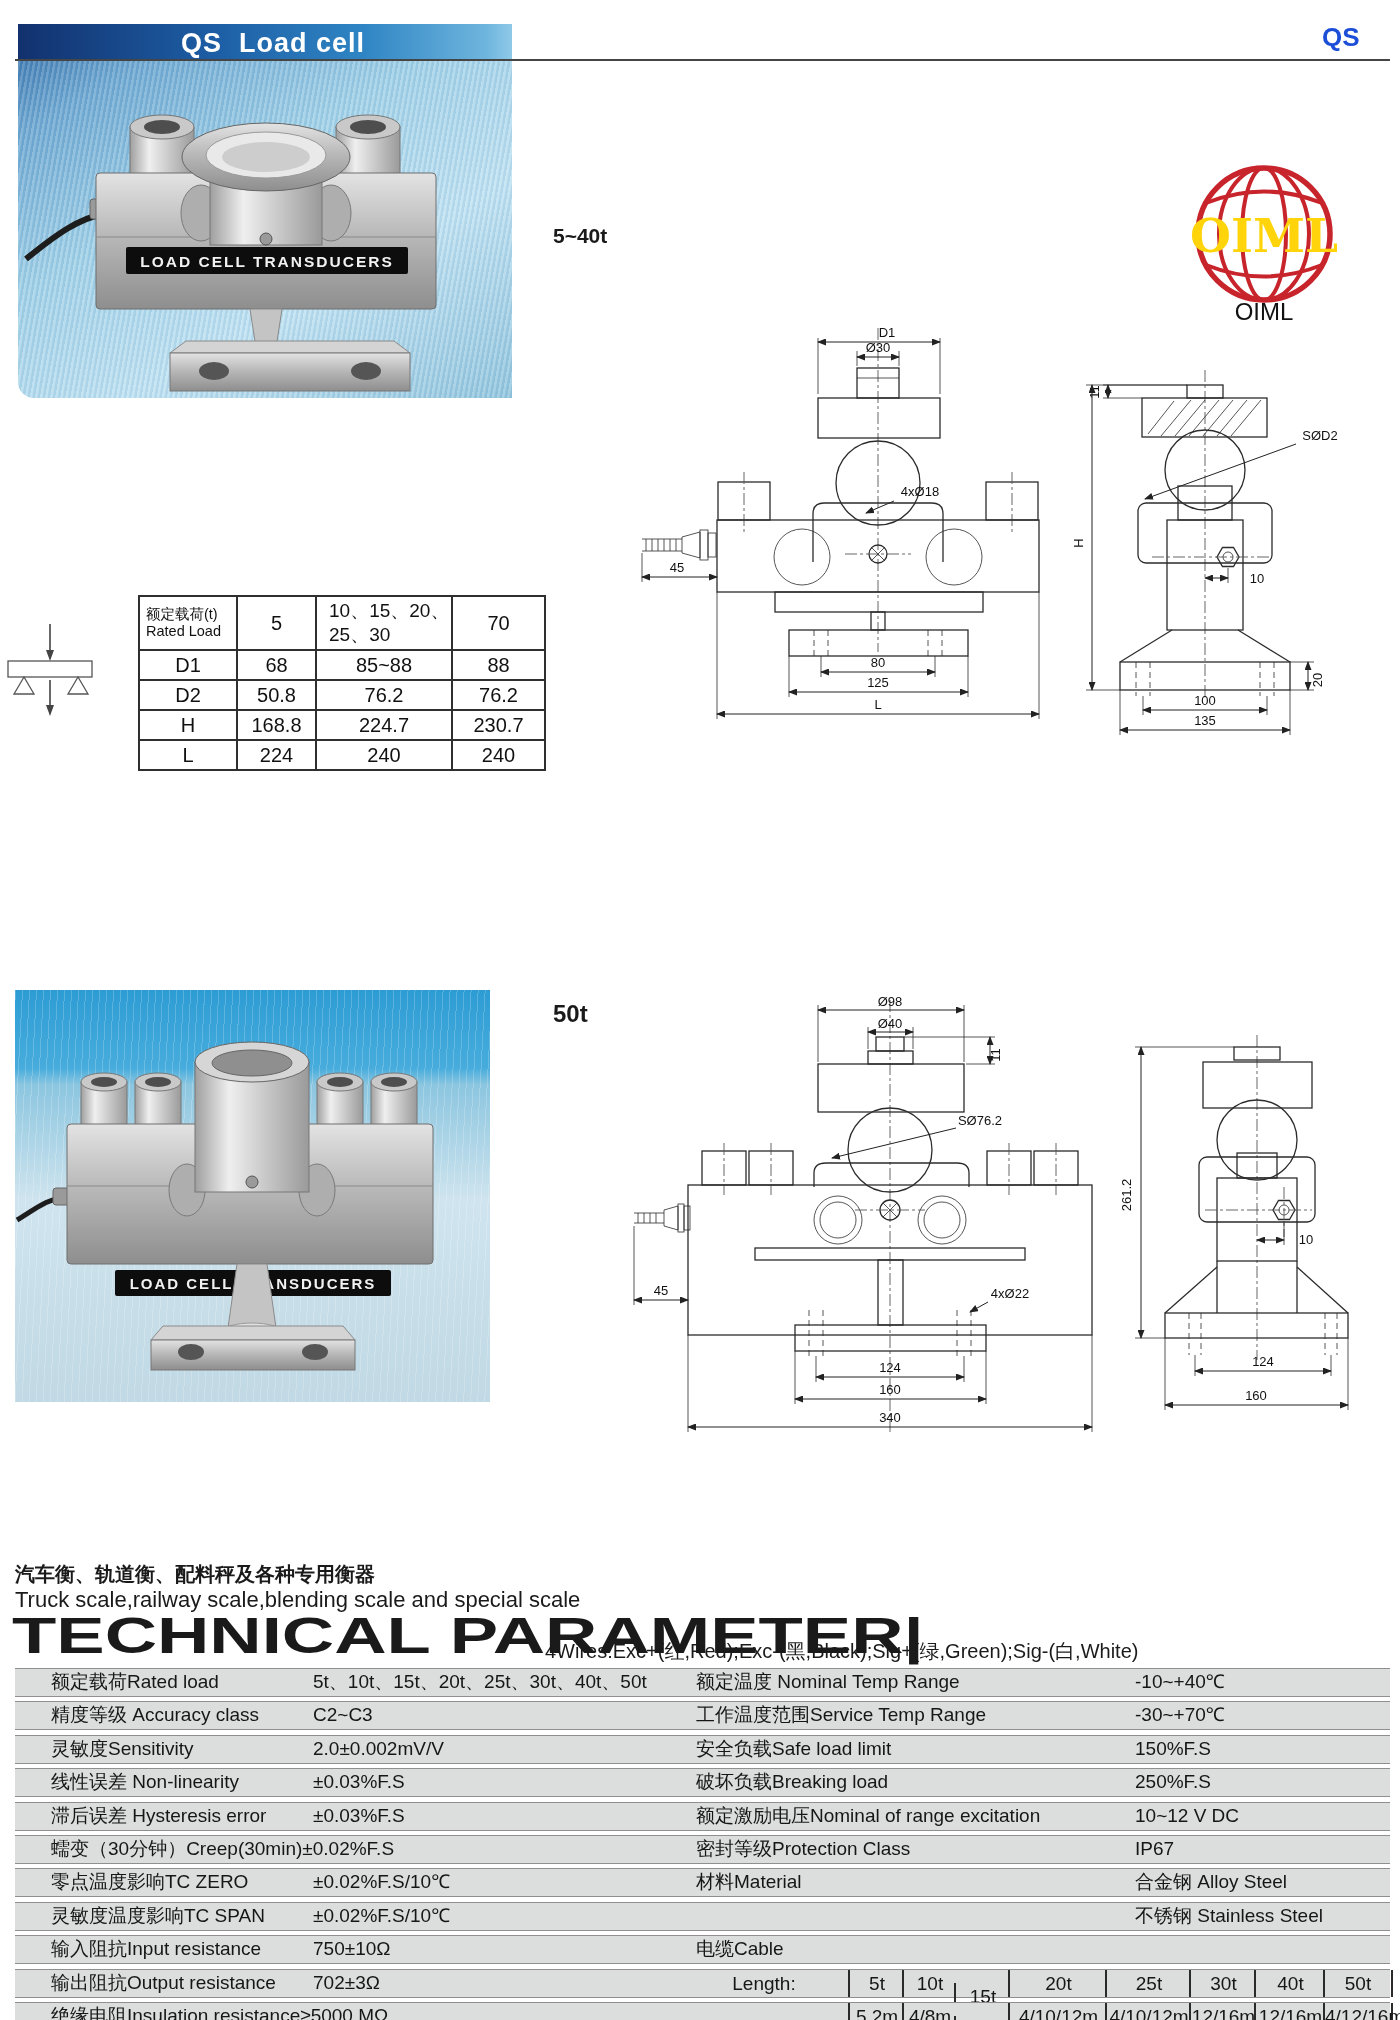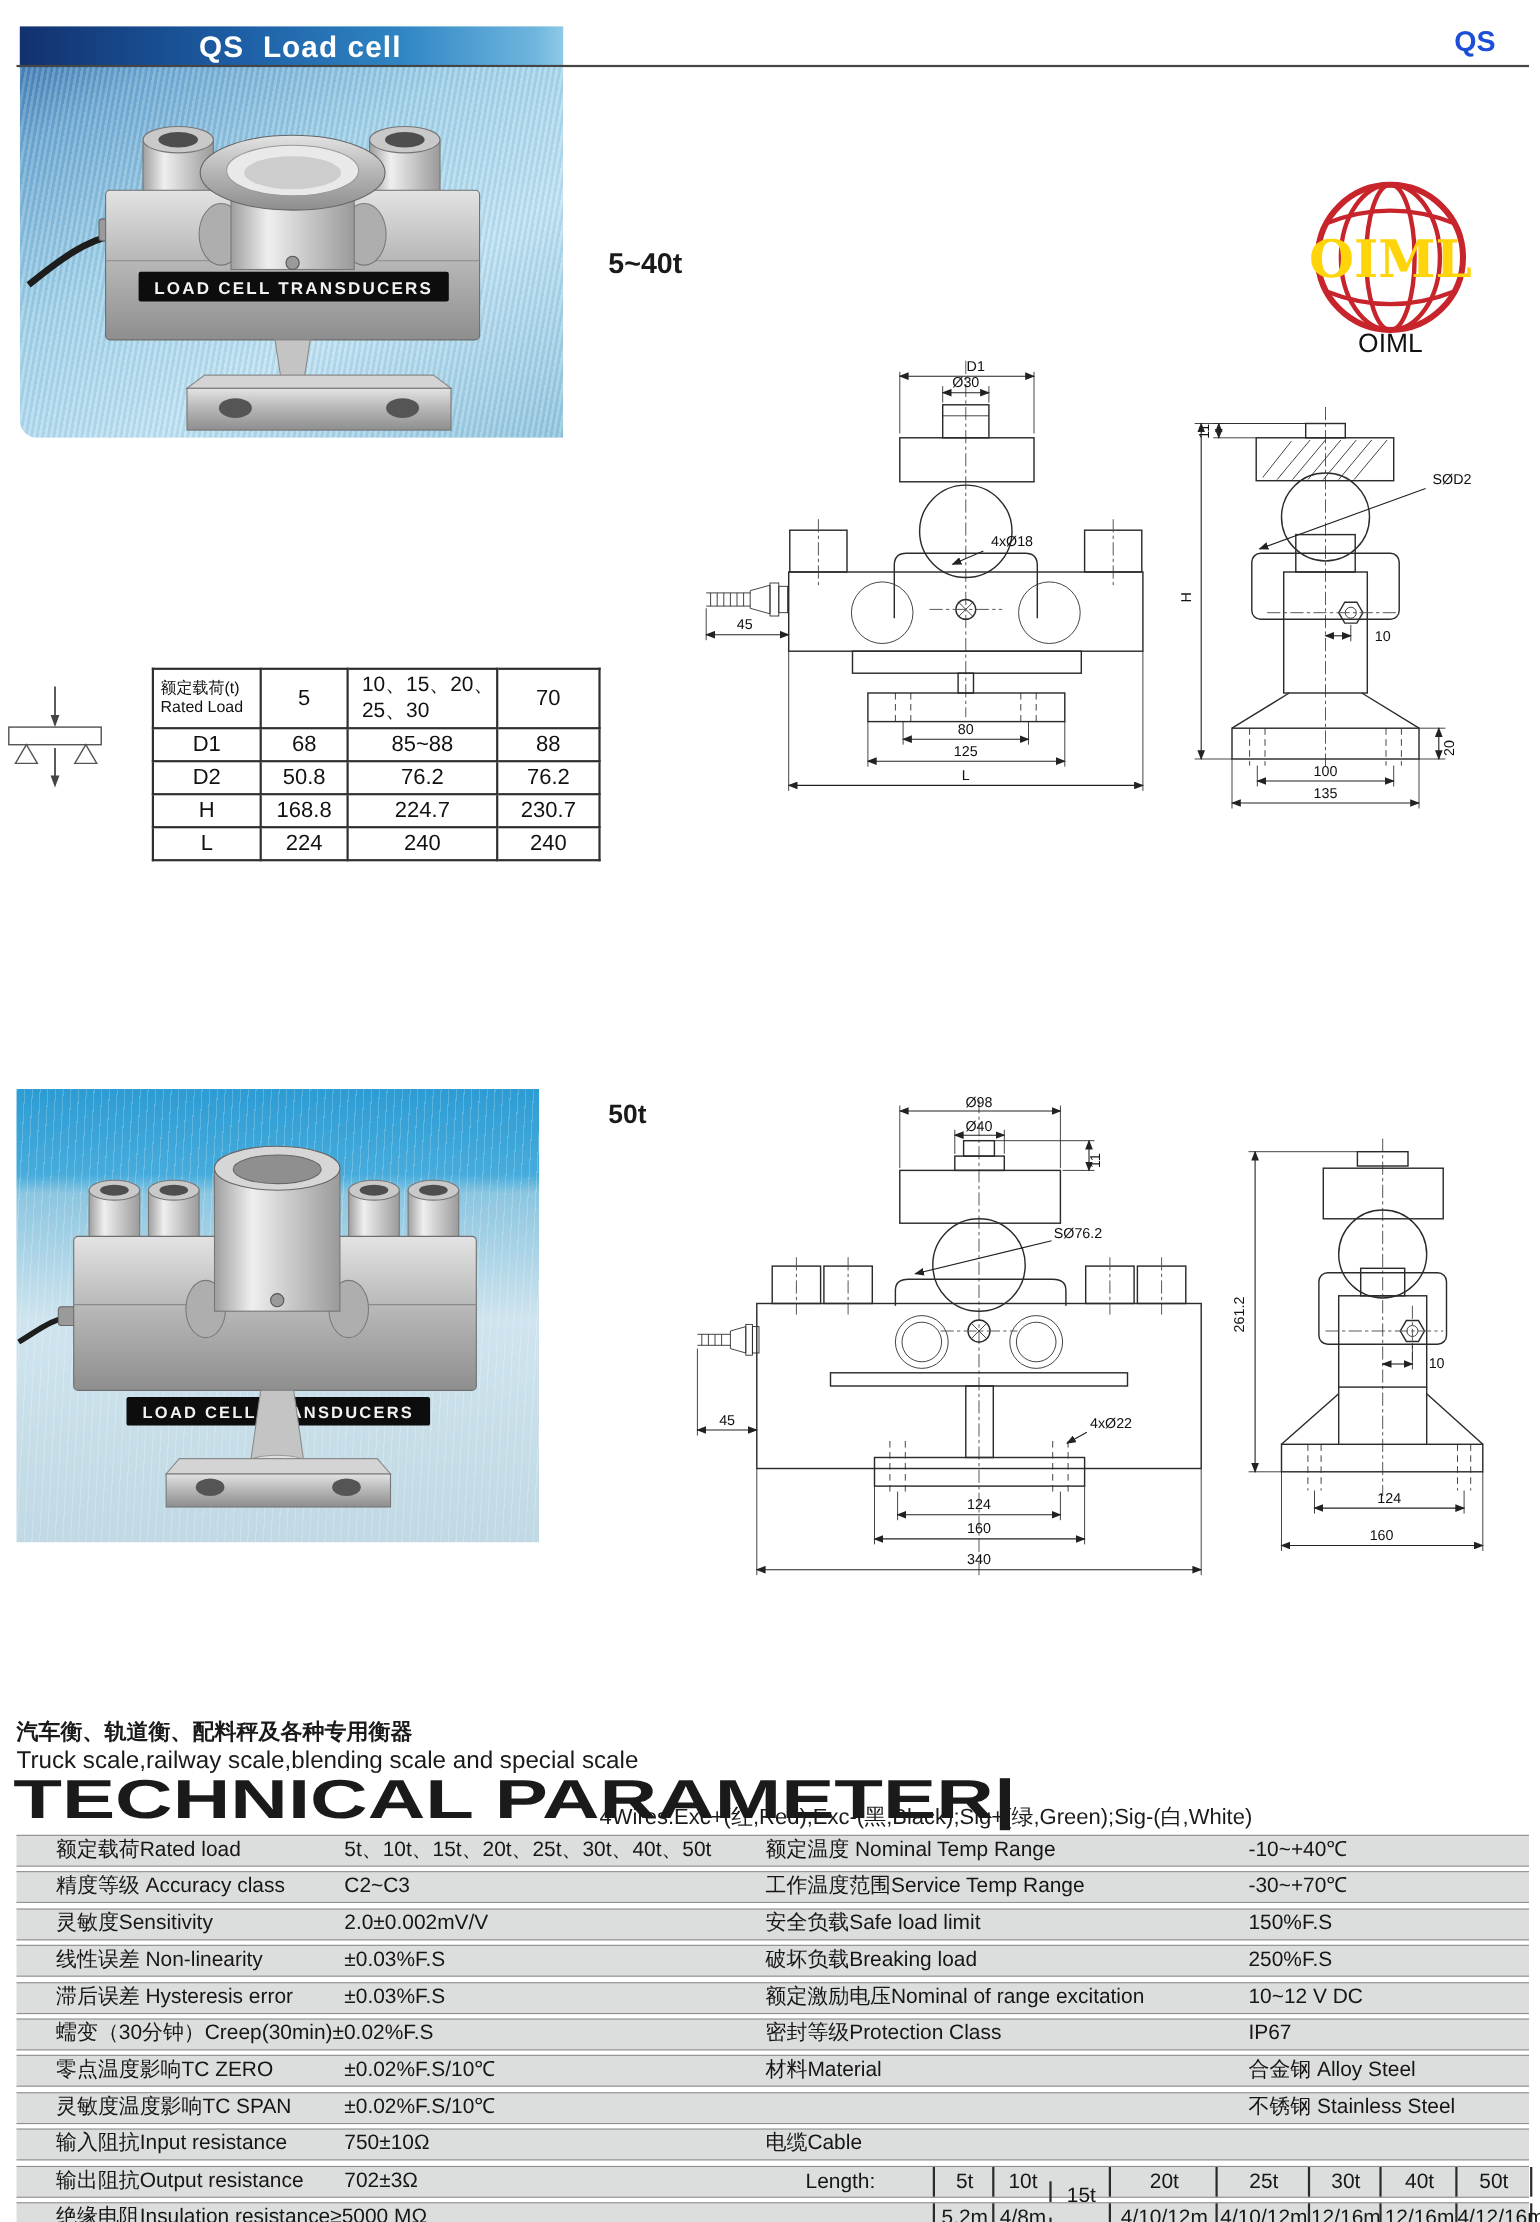--- a/index.html
+++ b/index.html
@@ -19,25 +19,25 @@
   .photo1{left:18px;top:61px;width:494px;height:337px;border-bottom-left-radius:16px;
     background:
      repeating-linear-gradient(100deg,rgba(255,255,255,.16) 0 2px,rgba(20,80,140,.07) 3px 5px),
      linear-gradient(150deg,#447eb4 0%,#6fa9d2 12%,#a2d2e8 38%,#c0e2f2 65%,#93c6de 100%);}
   .photo2{left:15px;top:990px;width:475px;height:412px;
     background:
      repeating-linear-gradient(93deg,rgba(255,255,255,.20) 0 1px,transparent 1px 7px),
      linear-gradient(180deg,#2d9cd4 0px,#47acdc 78px,#8cc6e0 95px,#cfe4ee 210px,#c0d9e4 100%);}
   .photo1 svg,.photo2 svg{position:absolute;left:0;top:0;}
 
-  .cap-label1{left:553px;top:224px;font-size:26px;font-weight:bold;}
+  .cap-label1{left:553px;top:224px;font-size:21px;font-weight:bold;}
   .cap-label2{left:553px;top:1000px;font-size:24px;font-weight:bold;}
 
   
-  .dimtab{left:138px;top:595px;border-collapse:collapse;table-layout:fixed;margin-top:12px;}
+  .dimtab{left:138px;top:595px;border-collapse:collapse;table-layout:fixed;}
   .dimtab td{border:2px solid #2f2f2f;text-align:center;font-size:20px;padding:0;color:#111;}
   .dimtab .hd0{font-size:14.5px;line-height:17px;white-space:pre-line;text-align:left;padding-left:6px;}
   .dimtab .wrap{white-space:pre-line;text-align:left;padding-left:12px;font-size:19px;line-height:24px;}
 
   
   .desc-zh{left:15px;top:1561px;font-size:20px;font-weight:bold;}
   .desc-en{left:15px;top:1587px;font-size:22px;}
   .tech-title{left:12px;top:1607px;font-size:50px;font-weight:bold;transform:scaleX(1.45);
     transform-origin:left top;white-space:nowrap;letter-spacing:0px;}
   .wires{left:545px;top:1638px;font-size:20px;}

